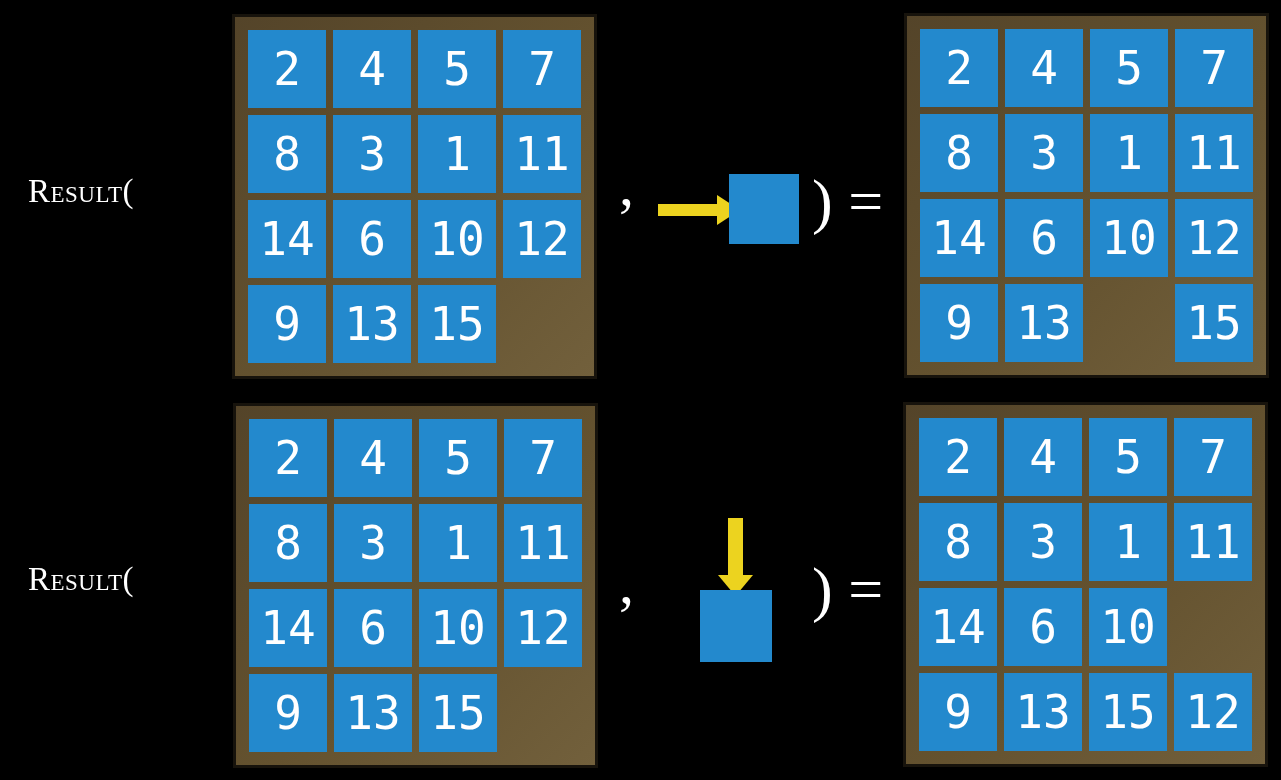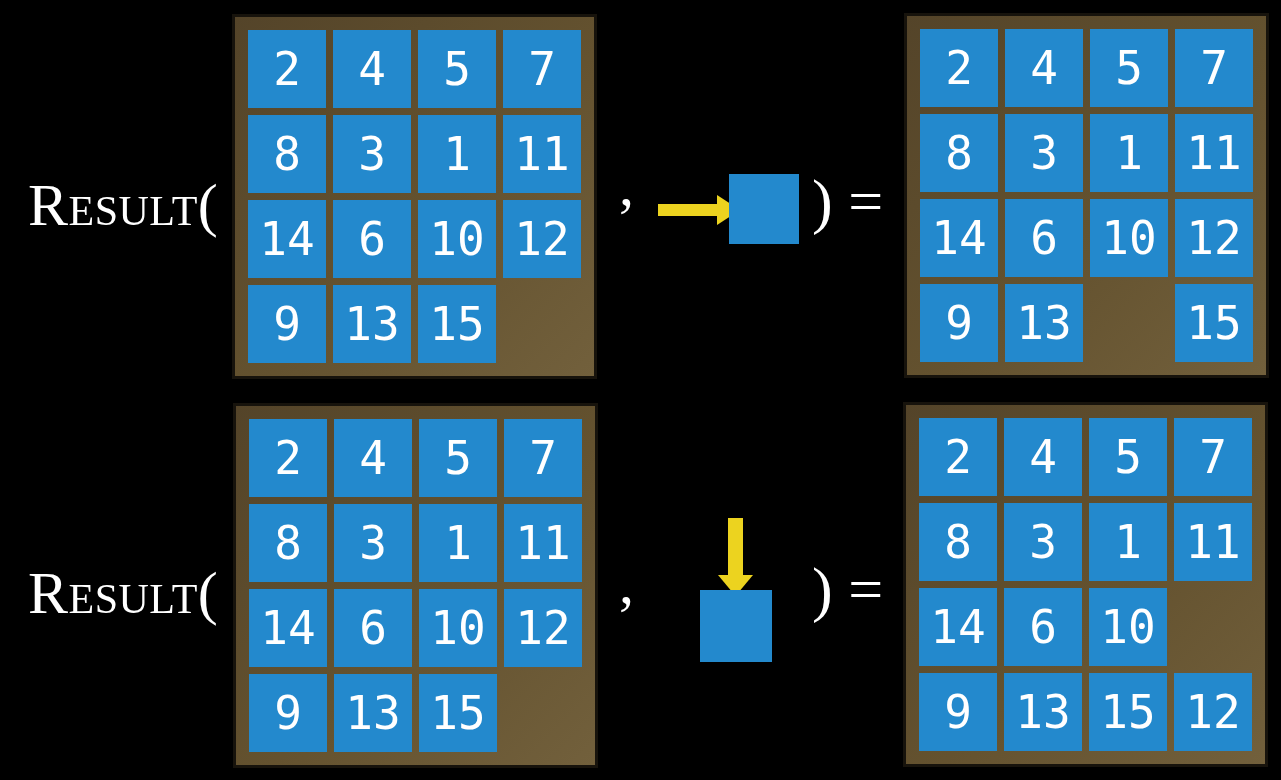--- a/index.html
+++ b/index.html
@@ -15,21 +15,21 @@
     overflow: hidden;
     font-family: "Liberation Serif", serif;
   }
   .formula-text {
     position: absolute;
     color: #ffffff;
     line-height: 1;
     white-space: nowrap;
   }
   .func-label {
-    font-size: 60px;
+    font-size: 33px;
     font-variant: small-caps;
     letter-spacing: 0.5px;
   }
   .comma {
     font-size: 60px;
   }
   .close-eq {
     font-size: 62px;
   }
   .grid-frame {

